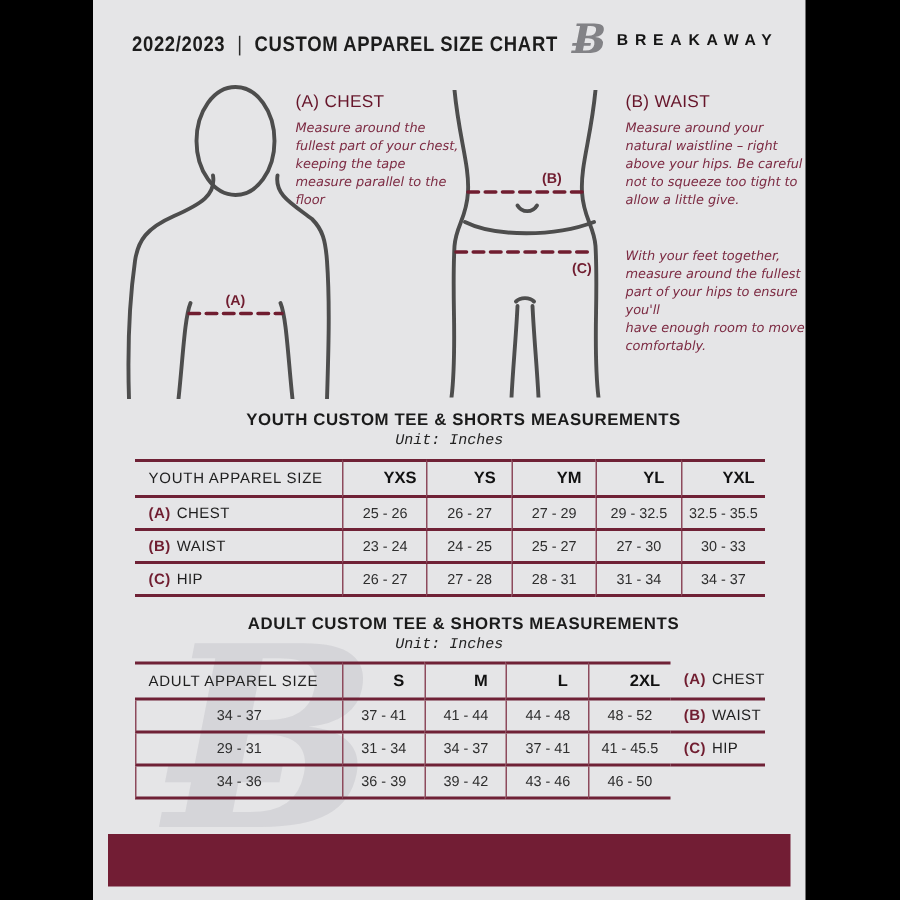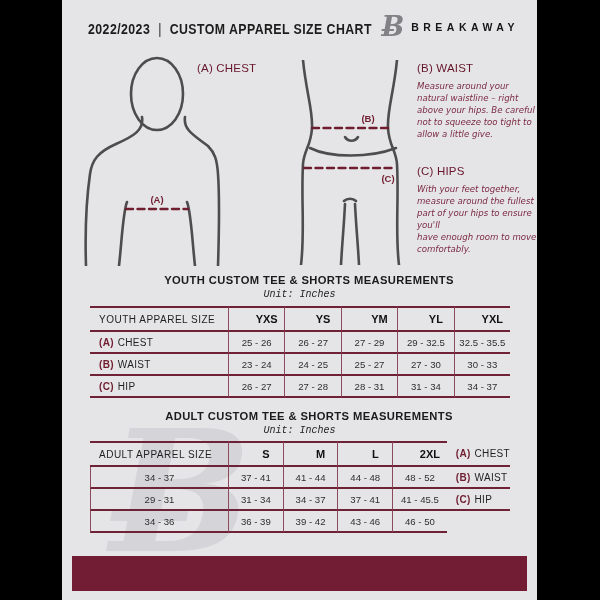--- a/index.html
+++ b/index.html
@@ -100,20 +100,21 @@
     <path d="M60,61 C62,74 52,80 34,88 C16,96 10,104 8,118 C4,146 3,178 4,210"></path>
     <path d="M103,61 C101,74 113,80 126,90 C133,97 135,104 136,118 C138,146 137,178 136,210"></path>
     <path d="M45,146 C41,156 40,182 37,210"></path>
     <path d="M105,146 C109,156 110,182 113,210"></path>
     <path class="dash" d="M44,153 L106,153"></path>
     <text x="75" y="147" text-anchor="middle">(A)</text>
   </svg>
 
   <div class="instr" style="left:135px;top:62px;width:112px">
     <h3>(A) CHEST</h3>
+    <p>Measure around the fullest part of your chest, keeping the tape measure parallel to the floor</p>
   </div>
 
   <svg class="fig" style="left:230px;top:60px" width="116" height="205" viewBox="0 0 116 205">
     <path d="M11,0 C14,32 21,50 20,68 C19,86 12,90 11,104 C9,140 13,172 9,205"></path>
     <path d="M105,0 C102,32 95,50 96,68 C97,86 104,90 105,104 C107,140 103,172 107,205"></path>
     <path d="M18,88 C38,98 78,98 104,88" stroke-width="2"></path>
     <path d="M53,77 C56,82 63,82 66,77" stroke-width="2"></path>
     <path d="M52,141 C55,138 61,138 64,141" stroke-width="1.8"></path>
     <path d="M53,144 C52,165 50,185 49,205" stroke-width="2"></path>
     <path d="M63,144 C64,165 66,185 67,205" stroke-width="2"></path>
@@ -122,21 +123,20 @@
     <path class="dash" d="M12,108 L104,108"></path>
     <text x="96" y="122" text-anchor="middle">(C)</text>
   </svg>
 
   <div class="instr" style="left:355px;top:62px;width:118px">
     <h3>(B) WAIST</h3>
     <p>Measure around your natural waistline – right above your hips. Be careful not to squeeze too tight to allow a little give.</p>
   </div>
 
   <div class="instr" style="left:355px;top:165px;width:122px">
-    <h3>(C) HIPS</h3>
     <p class="prewrap">With your feet together, measure around the fullest part of your hips to ensure you'll
 have enough room to move comfortably.</p>
   </div>
 
   <div class="sec-title" style="top:274px">YOUTH CUSTOM TEE &amp; SHORTS MEASUREMENTS</div>
   <div class="sec-unit" style="top:289px">Unit: Inches</div>
 
   <div class="size-table" style="top:306px">
     <div class="cell head first tbl-h">YOUTH APPAREL SIZE</div>
     <div class="cell head vl size-h">YXS</div>

